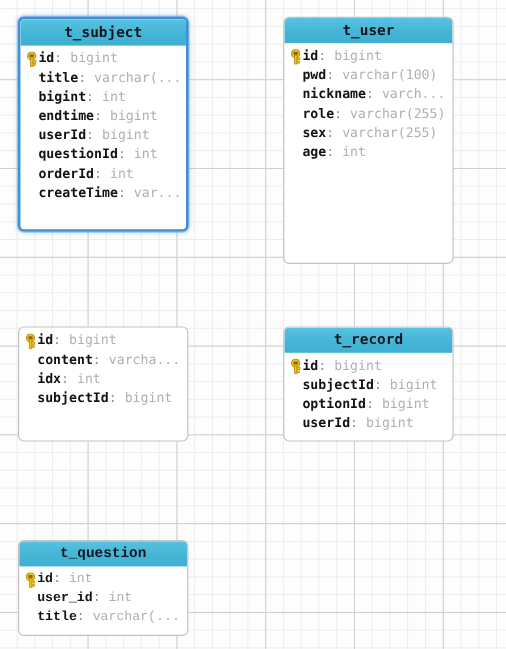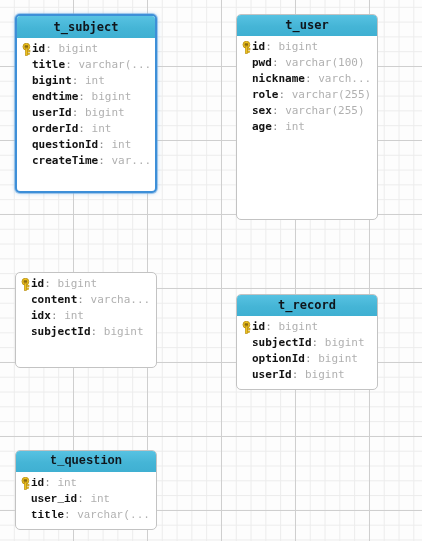--- a/index.html
+++ b/index.html
@@ -118,25 +118,25 @@
         <div class="field-row">
     
     <span class="field-name">endtime</span><span class="field-sep">: </span><span class="field-type">bigint</span>
   </div>
         <div class="field-row">
     
     <span class="field-name">userId</span><span class="field-sep">: </span><span class="field-type">bigint</span>
   </div>
         <div class="field-row">
     
+    <span class="field-name">questionId</span><span class="field-sep">: </span><span class="field-type">int</span>
+  </div>
+        <div class="field-row">
+    
     <span class="field-name">orderId</span><span class="field-sep">: </span><span class="field-type">int</span>
-  </div>
-        <div class="field-row">
-    
-    <span class="field-name">questionId</span><span class="field-sep">: </span><span class="field-type">int</span>
   </div>
         <div class="field-row">
     
     <span class="field-name">createTime</span><span class="field-sep">: </span><span class="field-type">var...</span>
   </div>
       </div>
   </div>
     <div class="entity" style="left: 236px; top: 14px; width: 142px; height: 206px;">
     <div class="entity-header">t_user</div>
     <div class="field-list">
@@ -195,21 +195,21 @@
         <div class="field-row">
     
     <span class="field-name">idx</span><span class="field-sep">: </span><span class="field-type">int</span>
   </div>
         <div class="field-row">
     
     <span class="field-name">subjectId</span><span class="field-sep">: </span><span class="field-type">bigint</span>
   </div>
       </div>
   </div>
-    <div class="entity" style="left: 236px; top: 272px; width: 142px; height: 96px; margin-top: 22px;">
+    <div class="entity" style="left: 236px; top: 272px; width: 142px; height: 96px;">
     <div class="entity-header">t_record</div>
     <div class="field-list">
         <div class="field-row">
     <span class="key-icon">
       <svg viewBox="0 0 13 13" width="13" height="13" aria-hidden="true">
         <circle cx="4.4" cy="3.7" r="3.4" fill="#f0c419" stroke="#b8901a" stroke-width="0.9"></circle>
         <rect x="2.6" y="2.2" width="3.6" height="2.6" rx="0.6" fill="#8a6a10"></rect>
         <rect x="3.4" y="5.2" width="2.2" height="7.2" fill="#f0c419" stroke="#b8901a" stroke-width="0.7"></rect>
         <rect x="5.4" y="7.2" width="2.6" height="1.7" fill="#f0c419" stroke="#b8901a" stroke-width="0.6"></rect>
         <rect x="5.4" y="10.0" width="2.2" height="1.6" fill="#f0c419" stroke="#b8901a" stroke-width="0.6"></rect>

